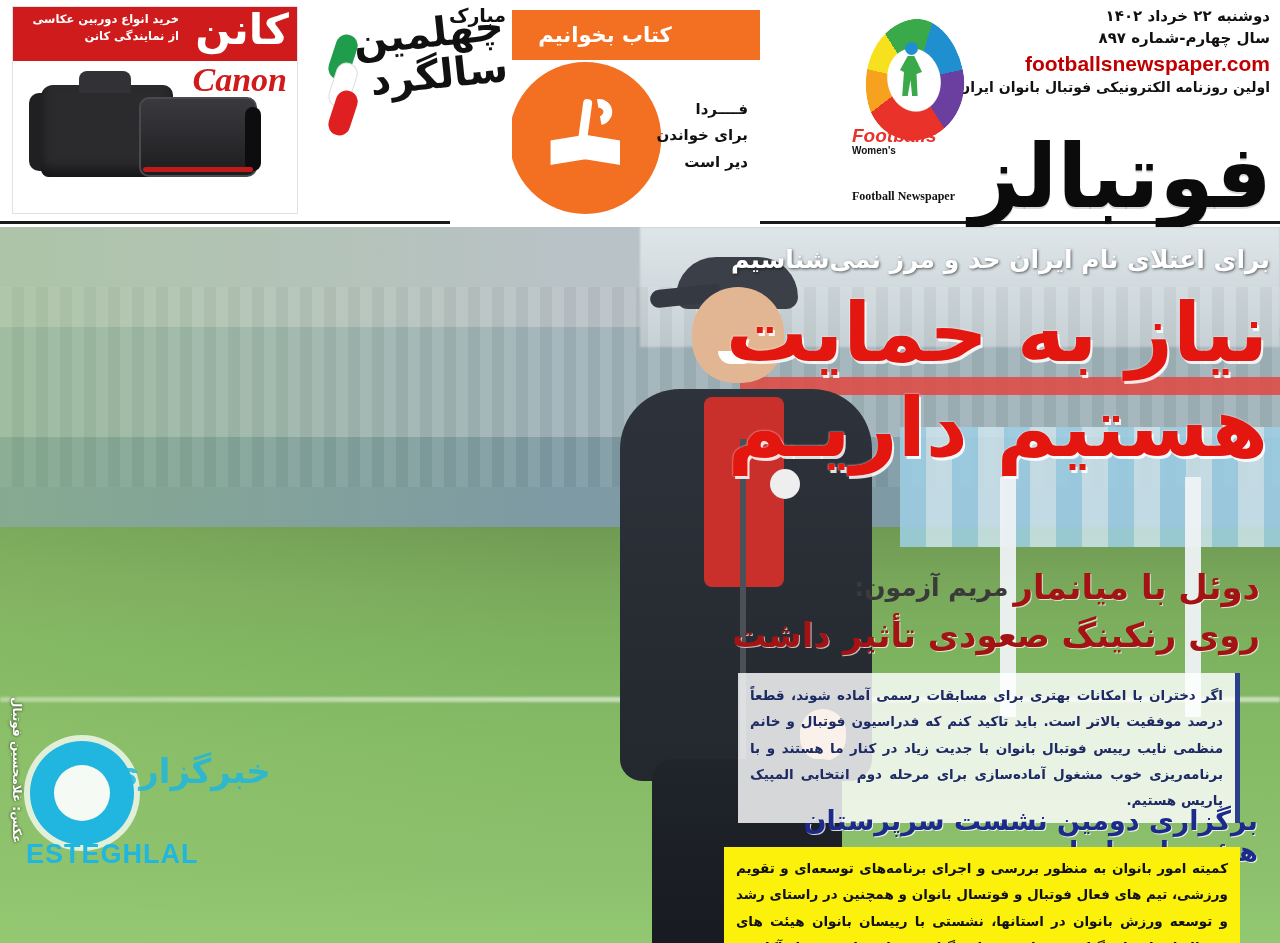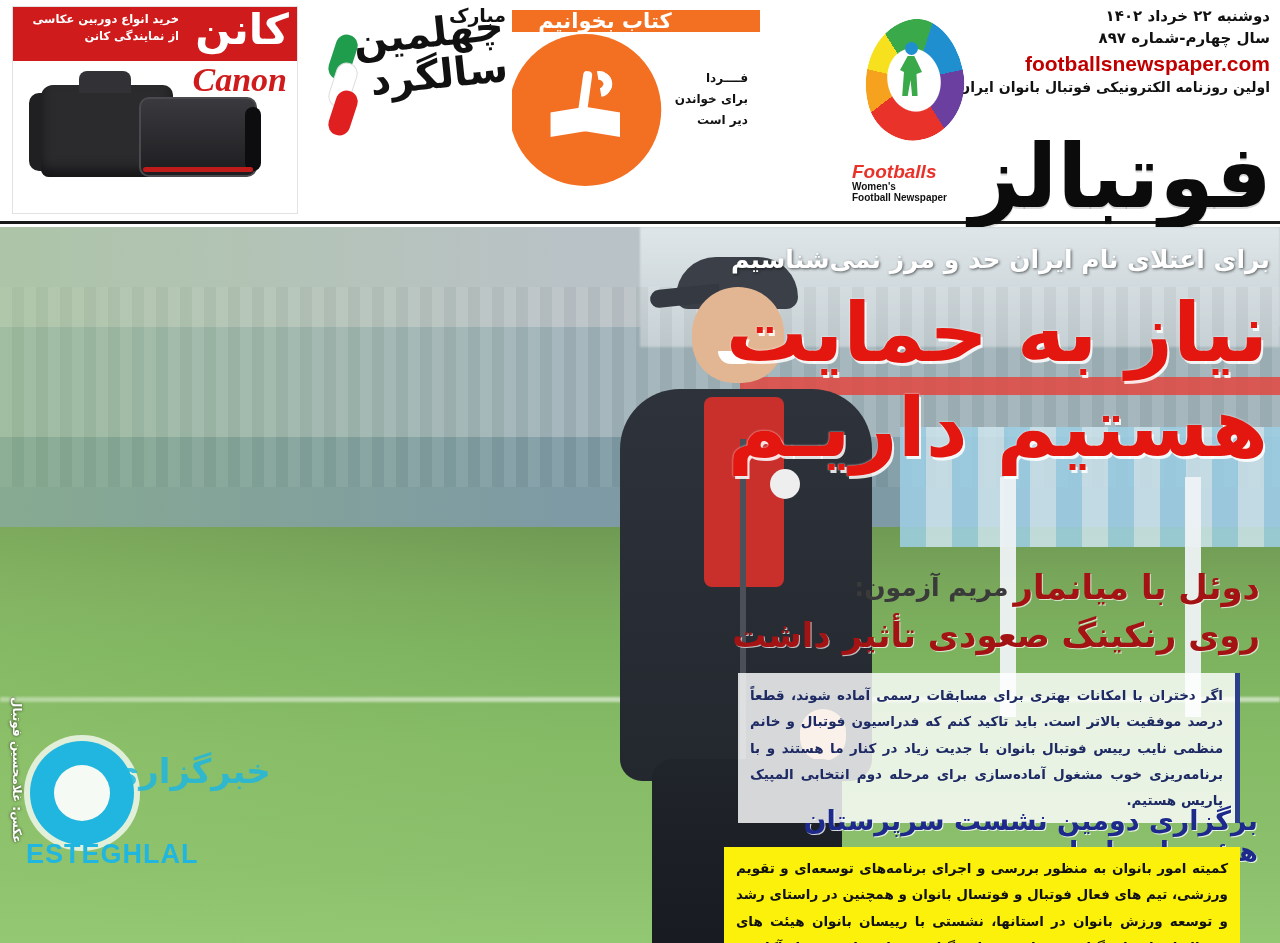--- a/index.html
+++ b/index.html
@@ -90,30 +90,30 @@
     position: absolute; left: 2px; top: 14px; width: 22px; height: 40px;
     background: #3aa94a;
     clip-path: polygon(35% 0, 65% 0, 100% 40%, 75% 45%, 80% 100%, 55% 100%, 48% 60%, 35% 100%, 10% 100%, 18% 40%, 0 35%);
   }
   .brand-foot {
     position: absolute; left: 4px; bottom: 18px;
     text-align: left; direction: ltr; line-height: 1.05;
   }
   .brand-foot .f1 { font-family: "Liberation Sans", sans-serif; font-size: 19px; font-weight: bold; color: #e8322a; font-style: italic;}
   .brand-foot .f2 { font-family: "Liberation Sans", sans-serif; font-size: 10px; font-weight: bold; color: #111; }
-  .brand-foot .f3 { font-family: Liberation Sans, sans-serif; font-size: 10px; font-weight: bold; color: #111; }
+  .brand-foot .f3 { font-family: Liberation Serif, serif; font-size: 12px; font-weight: bold; color: #111; margin-top: 34px; }
 
   
   .ad-book {
     position: absolute; top: 10px; right: 520px;
     width: 310px; height: 200px;
     background: #fff;
   }
   .ad-book .bar {
-    width: 100%; height: 22px; background: #f36f21;
+    width: 100%; height: 50px; background: #f36f21;
     color: #fff; font-weight: bold; font-size: 21px;
     display: flex; align-items: center; justify-content: center;
   }
   .ad-book .circle-wrap {
     position: relative; width: 100%; height: 166px; background: #fff;
     display: flex; align-items: center; justify-content: center;
   }
   .ad-book .circle {
     position: absolute; left: 50%; transform: translateX(-63%);
     top: 2px;
@@ -135,21 +135,21 @@
   }
   .ad-book .book-ico .hook {
     position: absolute; left: 40px; top: 0px; width: 26px; height: 26px;
     border: 9px solid #fff; border-radius: 50%;
     border-left-color: transparent; border-bottom-color: transparent;
     transform: rotate(35deg);
   }
   .ad-book .slogan {
     position: absolute; right: 12px; top: 36px;
     text-align: right; color: #111; font-weight: bold;
-    font-size: 12px; line-height: 1.75;
+    font-size: 15px; line-height: 1.75;
   }
   .ad-calli {
     position: absolute; top: 6px; left: 312px;
     width: 200px; height: 210px;
     background: #fff;
     overflow: hidden;
   }
   .ad-calli .flagstroke {
     position: absolute; left: 8px; top: 34px; width: 58px; height: 130px;
   }

